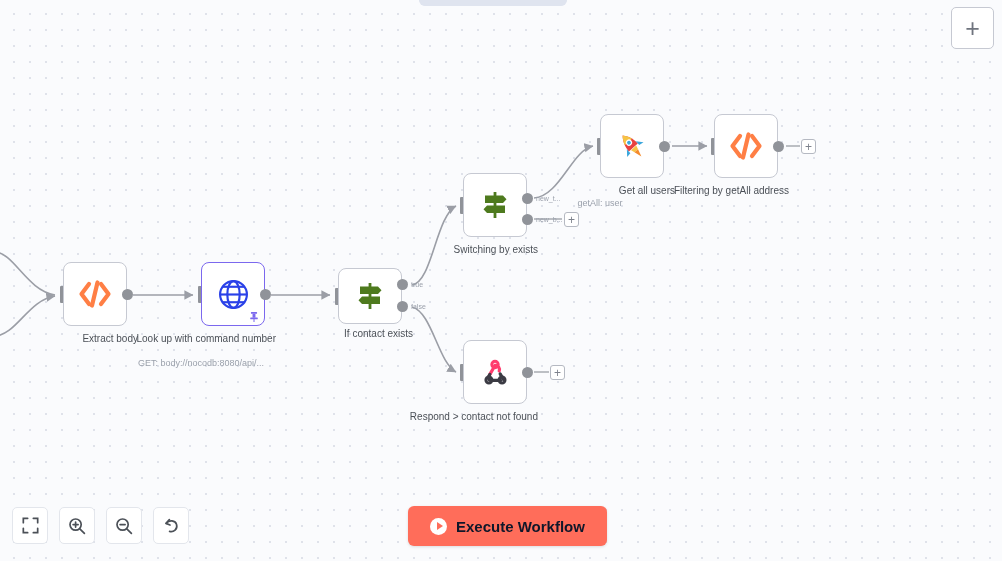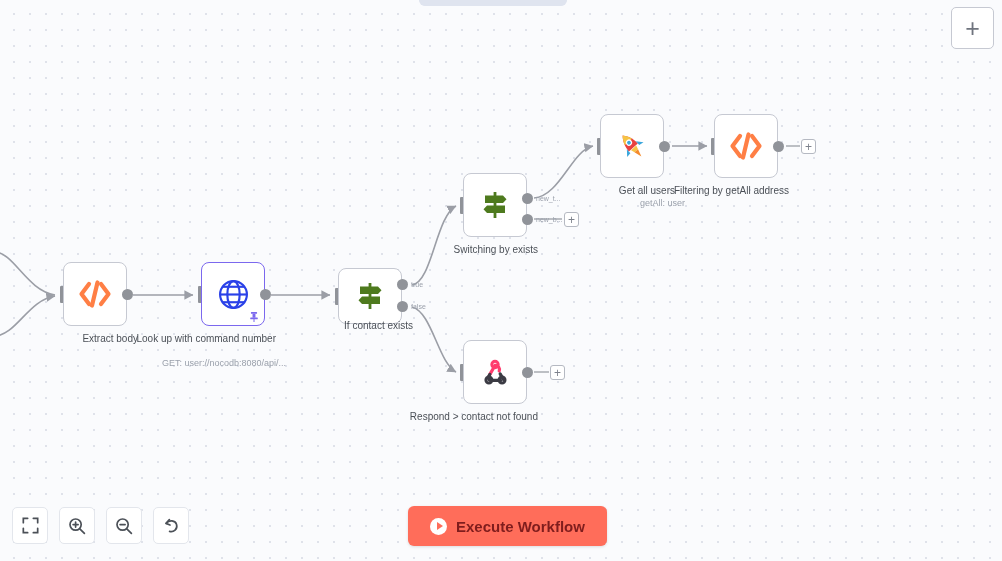--- a/index.html
+++ b/index.html
@@ -31,21 +31,21 @@
     display:flex;align-items:center;justify-content:center;
   }
   .nbox.pinned{border:1.6px solid #7b68ee;}
   .ncap{
     position:absolute;top:70px;left:50%;transform:translateX(-50%);
     width:150px;text-align:right;
     font-size:10px;line-height:13px;color:#4b5057;
   }
   .nsub{
     position:absolute;left:50%;transform:translateX(-50%);
-    width:170px;text-align:right;
+    width:170px;text-align:center;
     font-size:9px;line-height:11px;color:#9aa0ab;
   }
   .nsub.s1{top:96px;}
   .nsub.s2{top:84px;}
 
   
   .outdot{
     position:absolute;width:11px;height:11px;border-radius:50%;
     background:#909399;
   }
@@ -88,21 +88,21 @@
   #toolbar{position:absolute;left:12px;top:507px;display:flex;gap:11px;}
   .tbtn{
     width:36px;height:37px;background:#fff;border:1px solid #e3e6ec;
     border-radius:5px;display:flex;align-items:center;justify-content:center;
     box-sizing:border-box;
   }
   
   #execbtn{
     position:absolute;left:408px;top:506px;
     height:40px;padding:0 22px;border-radius:6px;
-    background:#ff6d5a;color:#7f1d1d;border:none;
+    background:#ff6d5a;color:#0f172a;border:none;
     display:flex;align-items:center;gap:9px;
     font-size:15px;font-weight:bold;
     font-family:"Liberation Sans","DejaVu Sans",sans-serif;
     box-shadow:0 1px 3px rgba(0,0,0,.12);
   }
   #execbtn .pl{
     width:17px;height:17px;border-radius:50%;background:#fff;
     display:flex;align-items:center;justify-content:center;
   }
   #execbtn .pl i{
@@ -181,39 +181,39 @@
         <g fill="#7b68ee">
           <rect x="3.4" y="1.2" width="7.2" height="2" rx="0.6"></rect>
           <rect x="5.3" y="3.2" width="3.4" height="4.6"></rect>
           <rect x="2.6" y="7.6" width="8.8" height="1.9" rx="0.6"></rect>
           <rect x="6.4" y="9.4" width="1.2" height="3.4"></rect>
         </g>
       </svg>
     </div>
     <div class="outdot" style="left:59px;top:27px;"></div>
     <div class="ncap">Look up with command number</div>
-    <div class="nsub s1">GET: user://nocodb:8080/api/...</div>
+    <div class="nsub s1">GET: body://nocodb:8080/api/...</div>
   </div>
 
   <div class="node" style="left:338px;top:268px;">
     <div class="intab" style="left:-3px;top:20px;"></div>
     <div class="nbox" style="height:56px;width:64px;">
       <svg width="32" height="32" viewBox="0 0 32 32">
         <g fill="#4e7a1e">
           <rect x="14.6" y="3" width="2.8" height="26"></rect>
           <path d="M6,6.5 L24,6.5 L27.5,10.2 L24,13.9 L6,13.9 Z"></path>
           <path d="M26,16.6 L8,16.6 L4.5,20.3 L8,24 L26,24 Z"></path>
         </g>
       </svg>
     </div>
     <div class="outdot" style="left:59px;top:11px;"></div>
     <div class="outdot" style="left:59px;top:33px;"></div>
     <div class="portlabel" style="left:73px;top:13px;">true</div>
     <div class="portlabel" style="left:73px;top:35px;">false</div>
-    <div class="ncap" style="top:51px;">If contact exists</div>
+    <div class="ncap" style="top:59px;">If contact exists</div>
   </div>
 
   <div class="node" style="left:463px;top:173px;">
     <div class="intab" style="left:-3px;top:24px;"></div>
     <div class="nbox">
       <svg width="32" height="32" viewBox="0 0 32 32">
         <g fill="#4e7a1e">
           <rect x="14.6" y="3" width="2.8" height="26"></rect>
           <path d="M6,6.5 L24,6.5 L27.5,10.2 L24,13.9 L6,13.9 Z"></path>
           <path d="M26,16.6 L8,16.6 L4.5,20.3 L8,24 L26,24 Z"></path>

